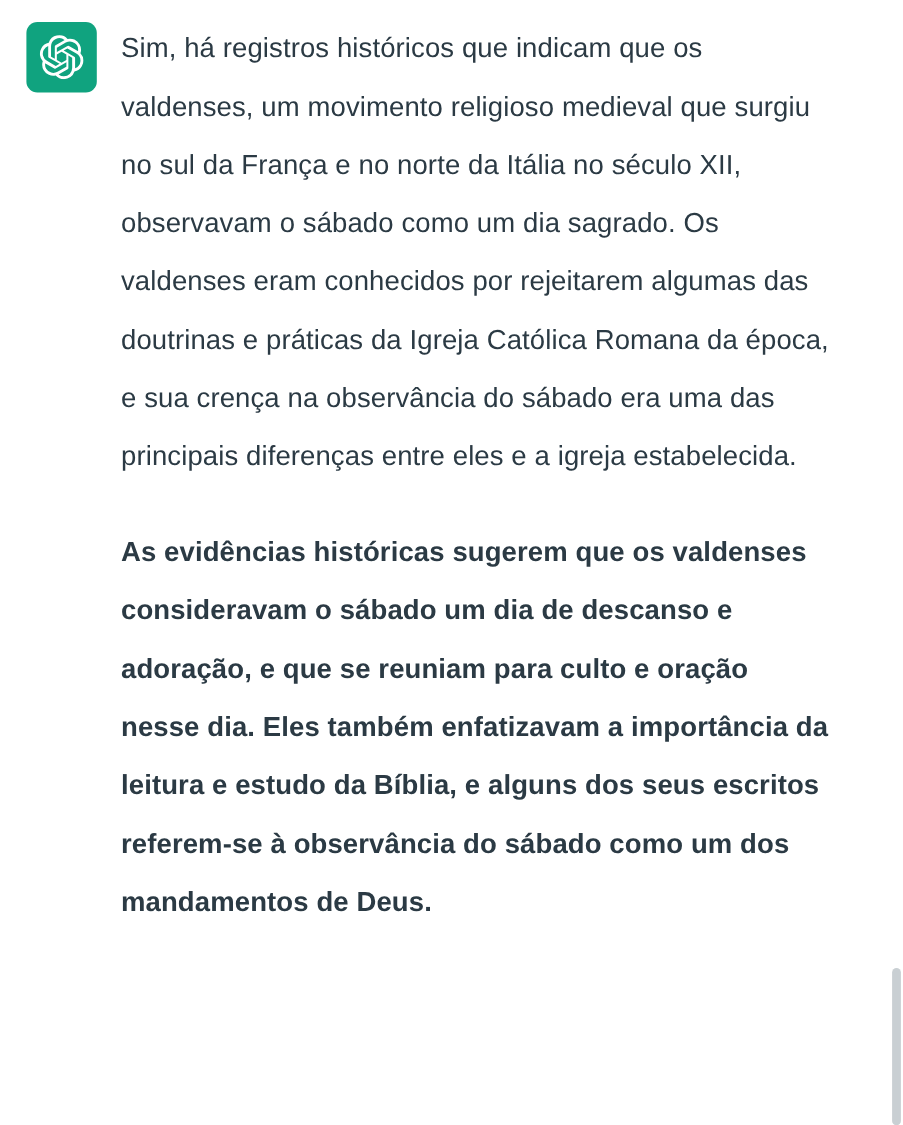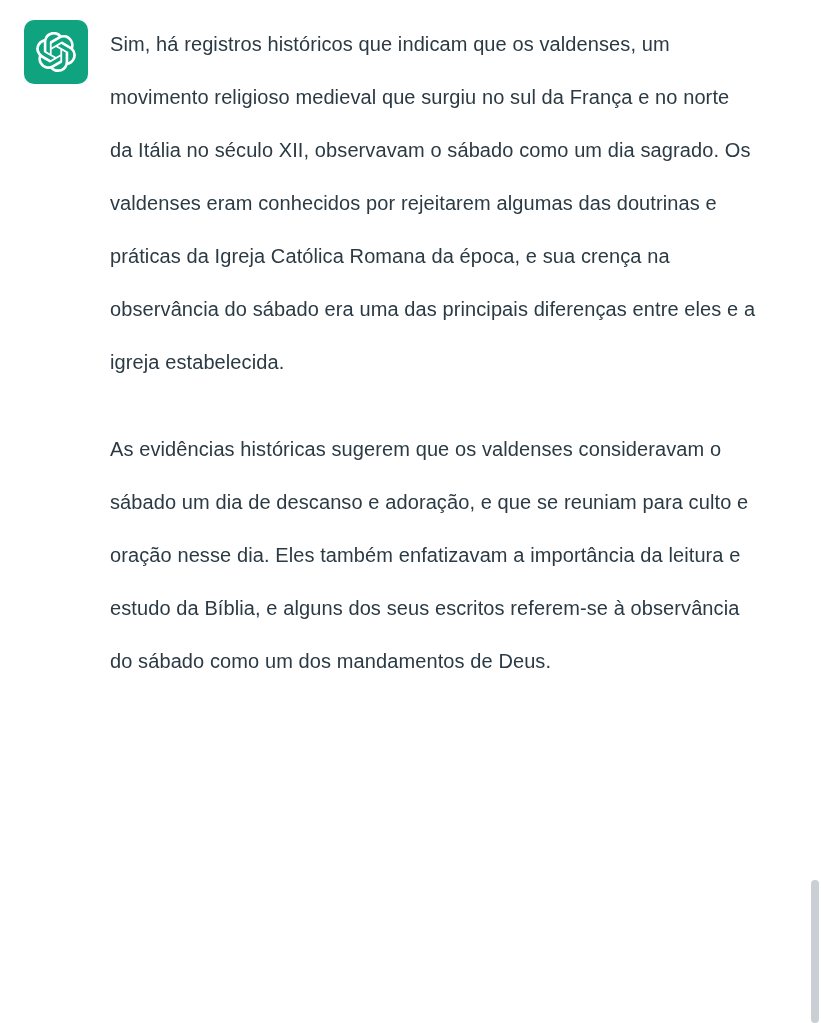--- a/index.html
+++ b/index.html
@@ -44,28 +44,29 @@
     display: block;
   }
   .message-body {
     flex: 1 1 auto;
     min-width: 0;
     padding-right: 36px;
   }
   .paragraph {
     margin: 0 0 34px 0;
     color: #2b3a44;
-    font-size: 20px;
+    font-size: 25px;
     line-height: 53px;
     letter-spacing: 0.1px;
     font-weight: 400;
     word-wrap: break-word;
   }
   .paragraph:last-child {
     margin-bottom: 0;
+    font-weight: bold;
   }
   .scrollbar-track {
     position: absolute;
     top: 0;
     right: 0;
     width: 12px;
     height: 100%;
     background: transparent;
   }
   .scrollbar-thumb {

